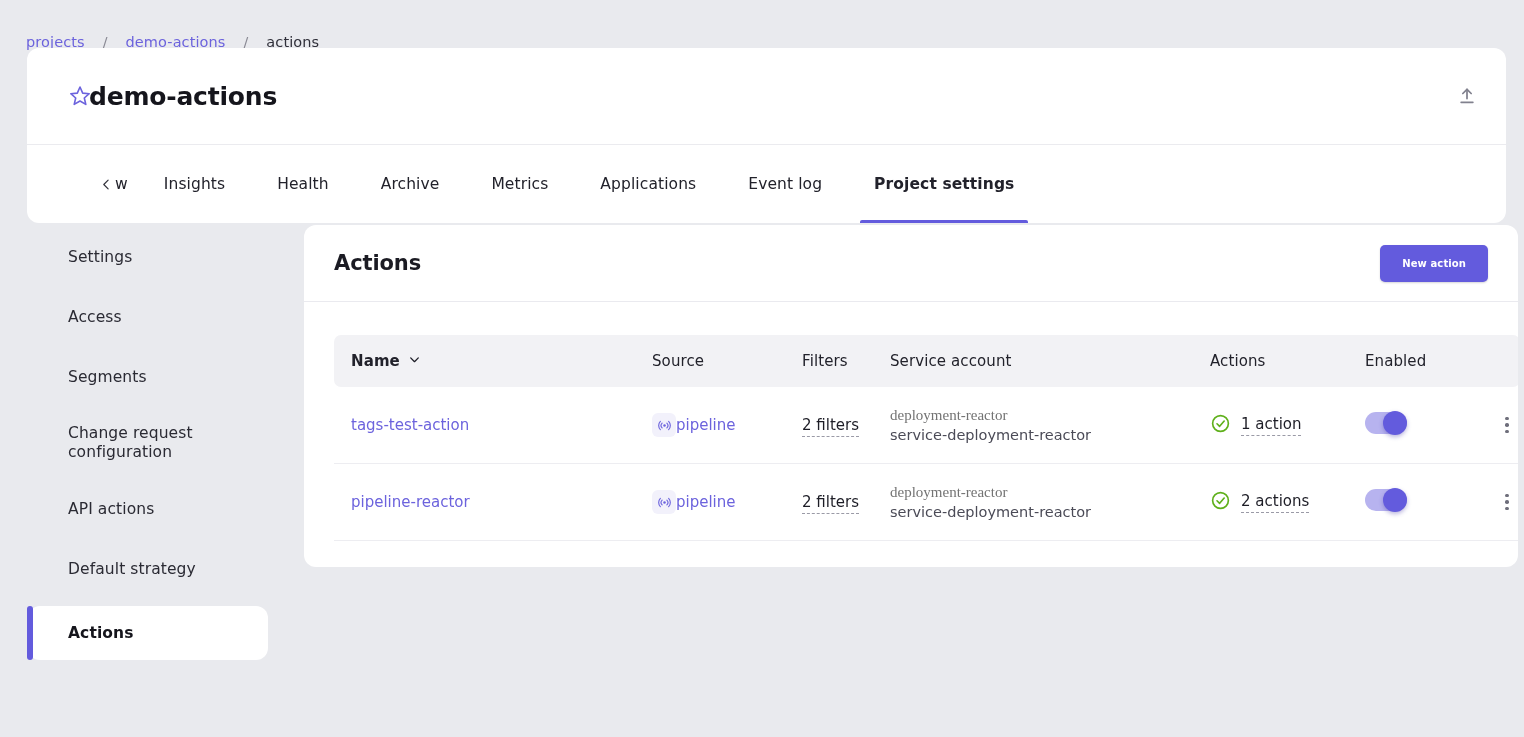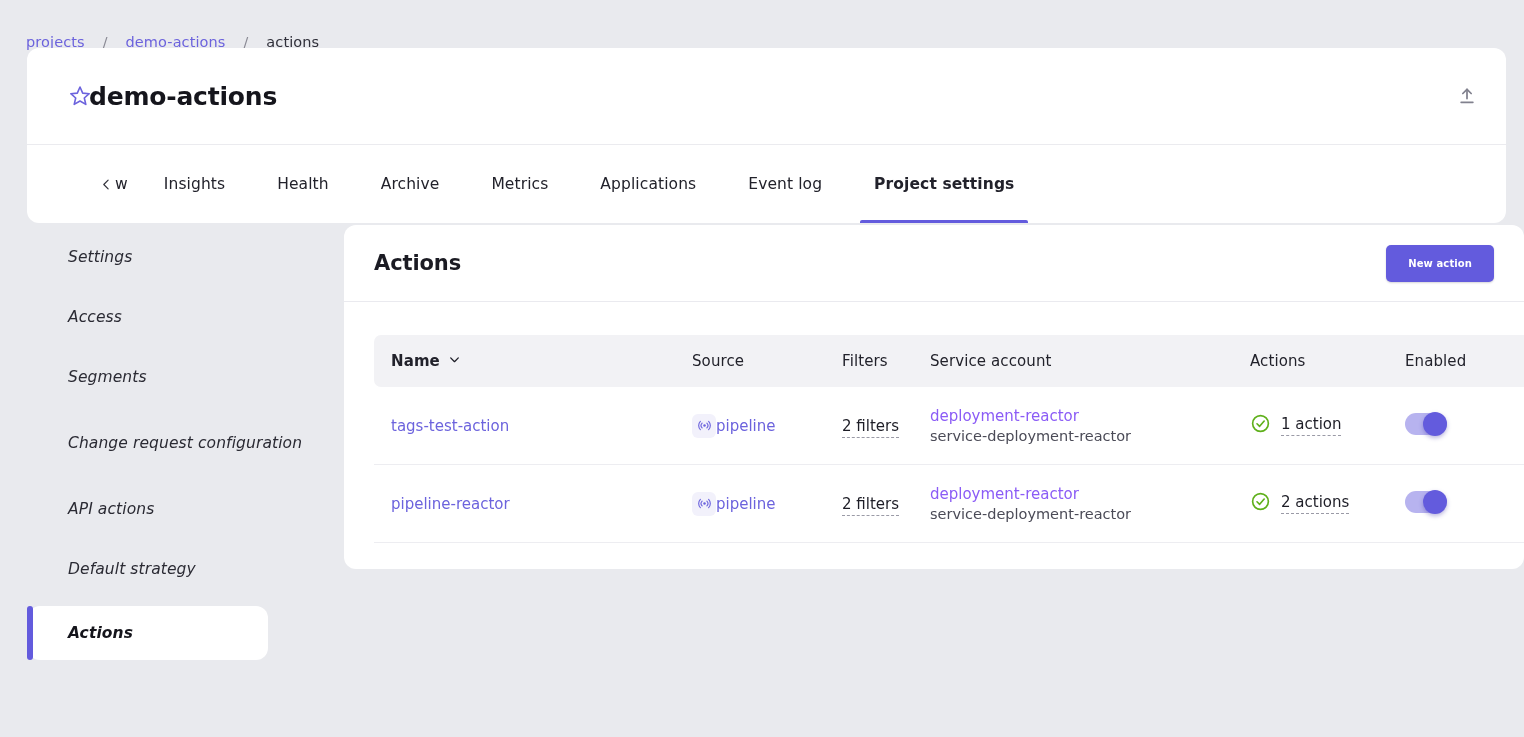--- a/index.html
+++ b/index.html
@@ -133,25 +133,24 @@
   
   .content-row {
     position: absolute;
     left: 0; right: 0;
     top: 212px;
     bottom: 0;
     display: flex;
   }
 
   .sidebar {
-    width: 344px;
+    width: 304px;
     flex: none;
     padding-top: 22px;
     position: relative;
-    font-style: italic;
   }
   .side-item {
     position: relative;
     height: 46px;
     display: flex;
     align-items: center;
     padding-left: 68px;
     padding-right: 24px;
     font-size: 15.5px;
     color: #2a2a33;
@@ -258,21 +257,21 @@
     flex: none;
   }
 
   .dashed {
     border-bottom: 1px dashed #9a9aa6;
     cursor: pointer;
     color: #1d1d26;
     padding-bottom: 2px;
   }
 
-  .svc-primary { color: #8b5cf6; display: block; cursor: pointer; }
+  .svc-primary { color: #737373; display: block; cursor: pointer; font-family: Liberation Serif, serif; }
   .svc-secondary { color: #4b4b57; display: block; font-size: 14.5px; margin-top: 3px; }
 
   .actions-cell { display: flex; align-items: center; gap: 10px; }
 
   
   .toggle {
     width: 42px; height: 22px;
     background: #b7b3ef;
     border-radius: 11px;
     position: relative;

